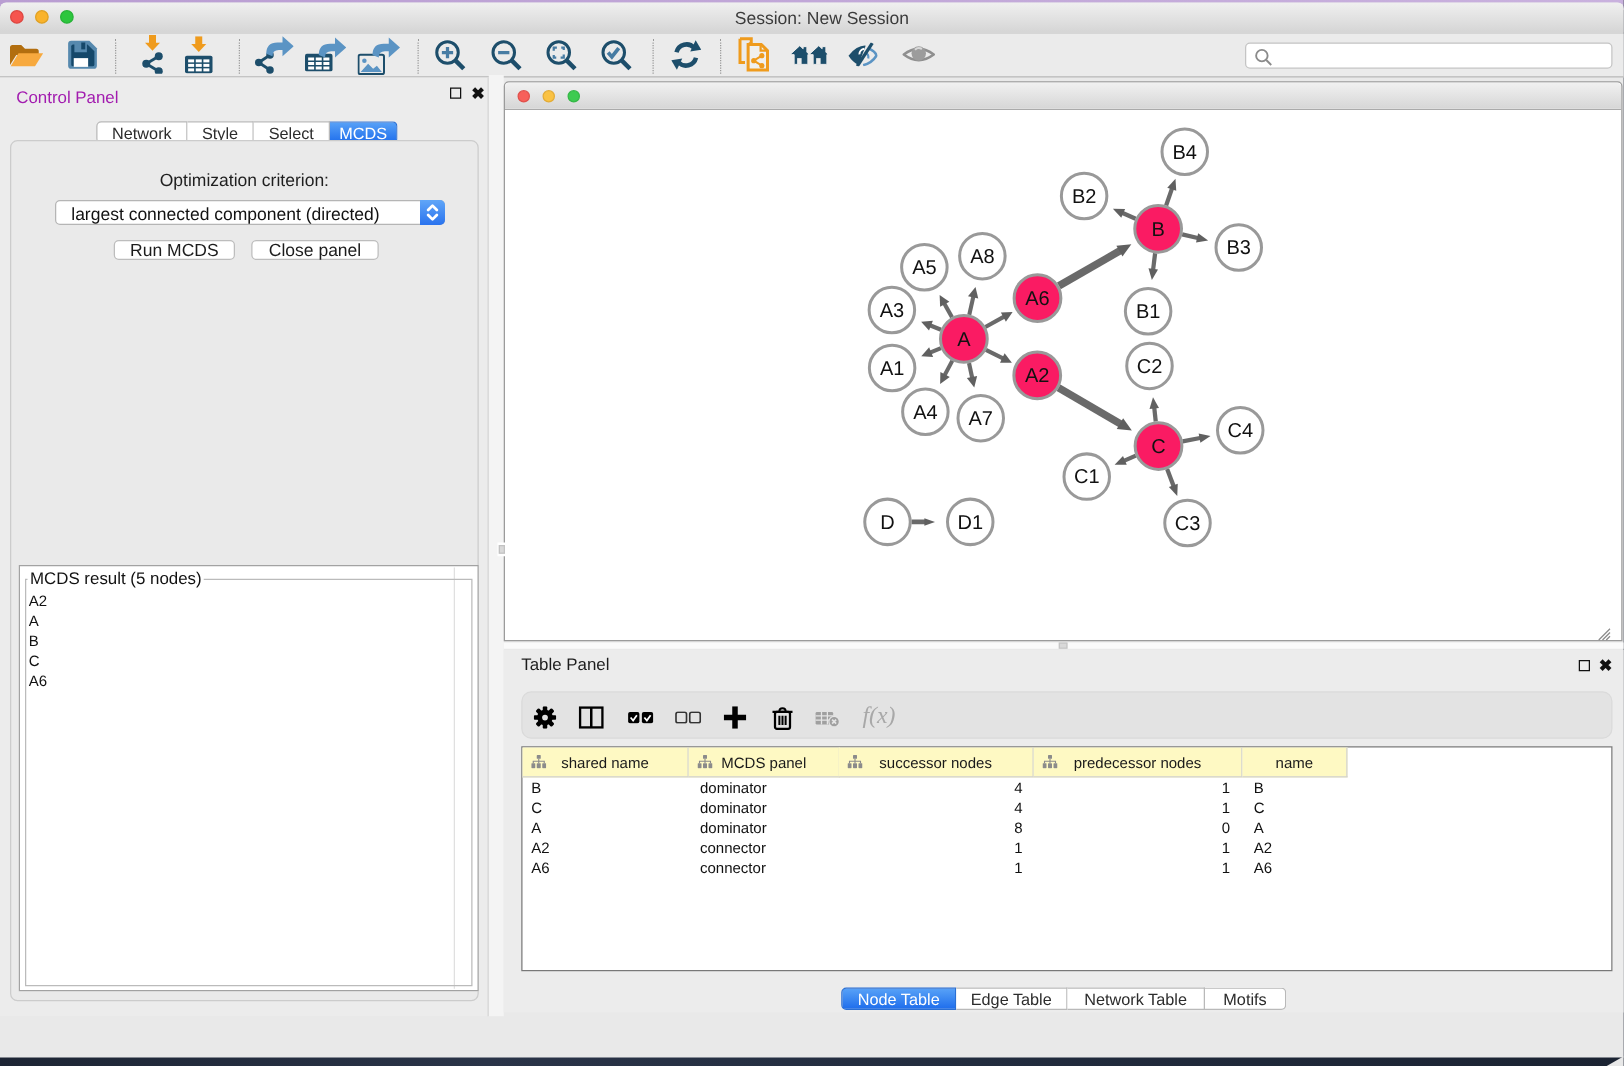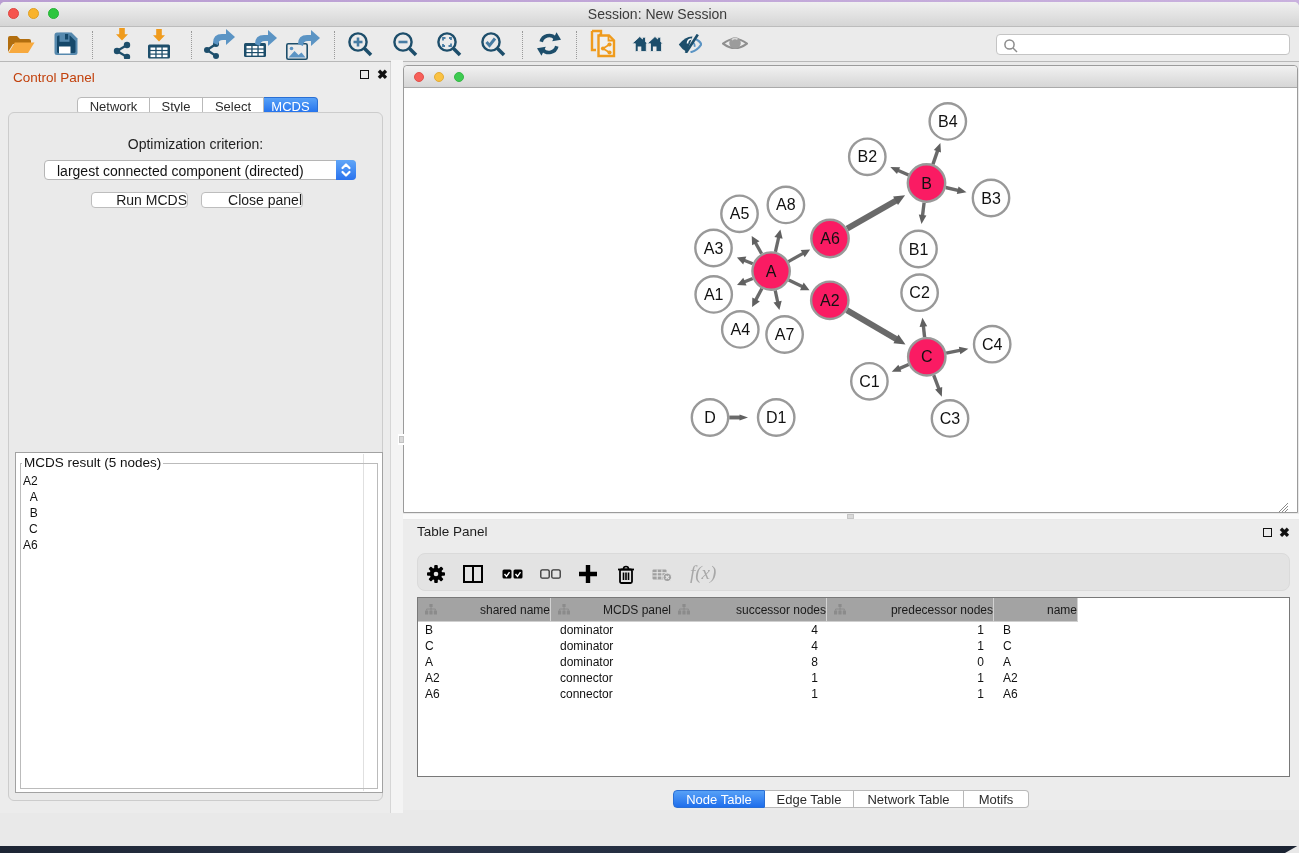--- a/index.html
+++ b/index.html
@@ -26,21 +26,21 @@
 #toolbar { position:absolute; left:0; top:25px; width:1299px; height:35px;
   background:#ebebeb; border-bottom:1px solid #b8b8b8; }
 .tbi { position:absolute; top:5px; }
 .tbsep { position:absolute; top:4px; width:0; height:28px;
   border-left:1px dotted #9a9a9a; }
 #searchbox { position:absolute; left:996px; top:6.5px; width:294px; height:21px;
   background:#fff; border:1px solid #c4c4c4; border-radius:4px; }
 
 #cpanel { position:absolute; left:0; top:60px; width:391px; height:751px;
   background:#ececec; border-right:1px solid #d6d6d6; }
-#cpanel .phead { position:absolute; left:13px; top:8px; font-size:13.5px; color:#c2410c; }
+#cpanel .phead { position:absolute; left:13px; top:8px; font-size:13.5px; color:#a21caf; }
 .pmax { position:absolute; width:9px; height:9px; border:1.5px solid #111; top:8px; }
 .pclose { position:absolute; font-size:13px; font-weight:bold; color:#111; top:5px; }
 
 .tabrow { position:absolute; display:flex; }
 .tab { height:18px; line-height:17px; font-size:13px; color:#2c2c2c;
   background:#fff; border:1px solid #b9b9b9; border-left:none;
   text-align:center; }
 .tab.first { border-left:1px solid #b9b9b9; border-radius:4px 0 0 4px; }
 .tab.last { border-radius:0 4px 4px 0; }
 .tab.sel { background:linear-gradient(#57a1f7,#1f6eec); color:#fff;
@@ -48,24 +48,24 @@
 #groupbox { position:absolute; left:8px; top:50px; width:375px; height:689px;
   background:#eaeaea; border:1px solid #cccccc; border-radius:6px; }
 #optlabel { position:absolute; left:0; width:100%; top:23px; text-align:center;
   font-size:14px; color:#1f1f1f; }
 #dropdown { position:absolute; left:35px; top:47px; width:312px; height:20px;
   background:#fff; border:1px solid #b5b5b5; border-radius:4px; }
 #dropdown .txt { position:absolute; left:12px; top:1.5px; font-size:14px; color:#111; }
 #dropdown .step { position:absolute; right:-1px; top:-1px; width:20px; height:20px;
   background:linear-gradient(#60a6f8,#2a73ee); border-radius:0 4px 4px 0; }
 .btn { position:absolute; height:16px; background:#fff; border:1px solid #bdbdbd;
-  border-radius:4px; font-size:14px; color:#1c1c1c; text-align:right;
+  border-radius:4px; font-size:14px; color:#1c1c1c; text-align:center;
   line-height:15px; }
 #resultbox { position:absolute; left:6px; top:339px; width:368px; height:341px;
-  background:#fff; border:1px solid #a2a2a2;text-align:right; }
+  background:#fff; border:1px solid #a2a2a2; }
 #fieldset { position:absolute; left:4px; top:10px; right:4px; bottom:3px;
   border:1px solid #bbbbbb; }
 #fieldset .legend { position:absolute; left:1px; top:-9px; background:#fff;
   font-size:13.5px; color:#111; padding:0 2px; }
 #mcdslist { position:absolute; left:2px; top:9px; font-size:12px; color:#111;
   line-height:16px; }
 #scrollline { position:absolute; right:18px; top:1px; bottom:1px; width:0;
   border-left:1px solid #e0e0e0; }
 
 #netwin { position:absolute; left:403px; top:63px; width:895px; height:448px;
@@ -79,23 +79,23 @@
 #nettitle .y { left:30px; background:#fac243; border:1px solid #e3ac37; width:10px; height:10px; top:6px;}
 #nettitle .g { left:50px; background:#3ecb51; border:1px solid #35b847; width:10px; height:10px; top:6px;}
 
 #tpanel { position:absolute; left:403px; top:518px; width:896px; height:290px;
   background:#ececec; }
 #tpanel .phead { position:absolute; left:14px; top:4px; font-size:13.5px; color:#1d1d1d; }
 #ttoolbar { position:absolute; left:14px; top:33px; width:873px; height:38px;
   background:#e3e3e3; border:1px solid #dadada; border-radius:8px; }
 #ttable { position:absolute; left:14px; top:77px; width:873px; height:180px;
   background:#fff; border:1px solid #787878; }
-.th { position:absolute; top:0; height:24px; background:#a3a3a3;
+.th { position:absolute; top:0; height:24px; background:#fef9c3;
   border-right:1px solid #d2d2d2; border-bottom:1px solid #cfcfcf;
-  font-size:12px; color:#1a1a1a; text-align:right; line-height:24px; }
+  font-size:12px; color:#1a1a1a; text-align:center; line-height:24px; }
 .trow { position:absolute; font-size:12px; color:#111; height:16px; line-height:16px; }
 
 
 #statusbar { position:absolute; left:0; top:813px; width:1299px; height:31px;
   background:#ebebeb; border-top:1px solid #c6c6c6; }
 #listbtn { position:absolute; left:12px; top:10px; width:25px; height:18px;
   background:#f4f4f4; border:1px solid #b2b2b2; border-radius:3px; }
 #membox { position:absolute; right:10px; top:7px; width:75px; height:23px;
   background:#f6f6f6; border:1px solid #bcbcbc; }
 #membox .dot { position:absolute; left:7px; top:5.5px; width:11px; height:11px;

